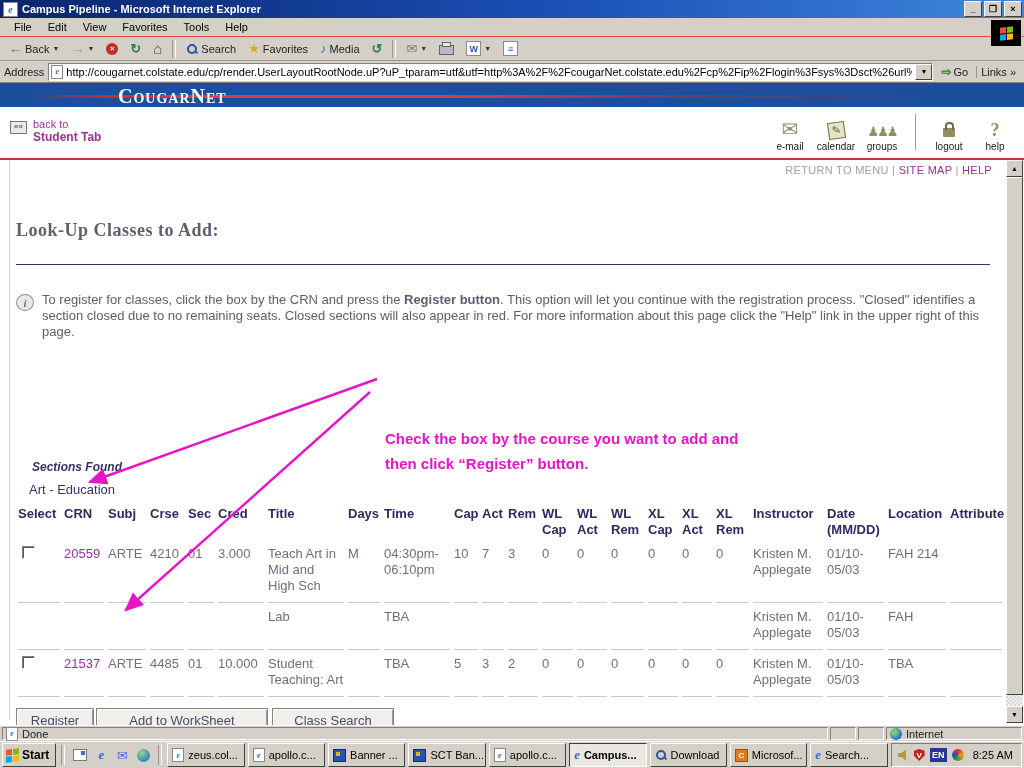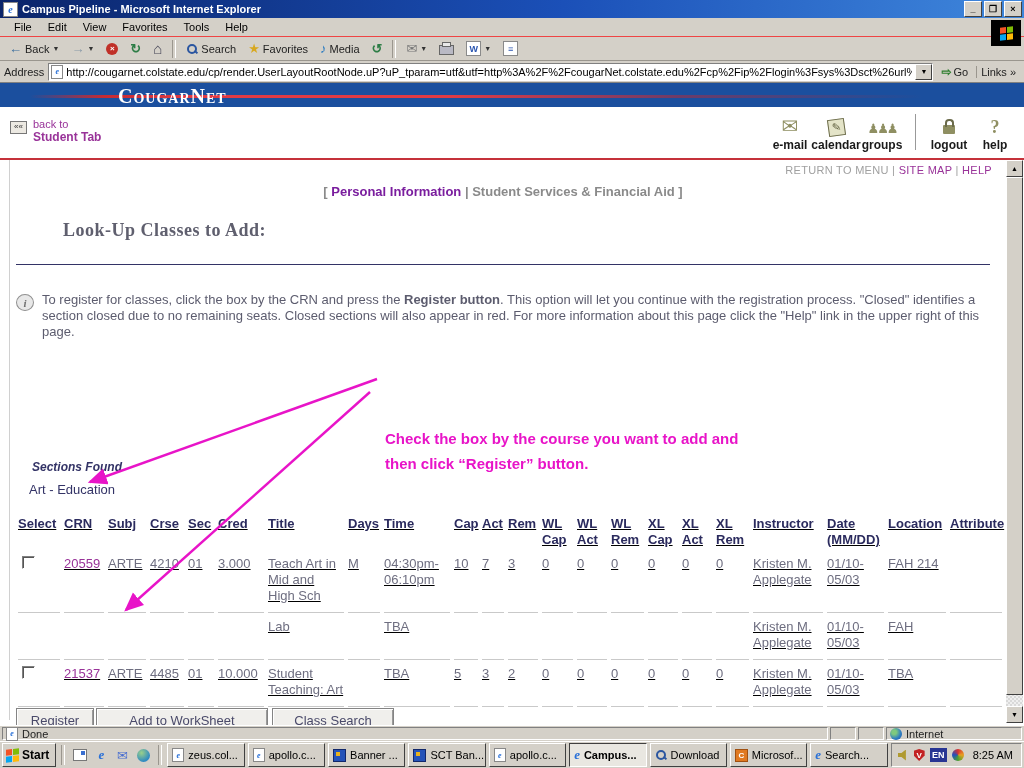--- a/index.html
+++ b/index.html
@@ -56,51 +56,51 @@
   .logo .big{font-size:20px;}
   .logo .sml{font-size:14px;}
   .banner-white{left:0;top:110px;width:1024px;height:48px;background:#fff;}
   .backto{position:absolute;left:10px;top:8px;display:flex;gap:6px;align-items:flex-start;}
   .rew-btn{width:15px;height:11px;margin-top:3px;background:#ece9e2;border:1px solid #777;font-size:8px;line-height:9px;text-align:center;color:#333;}
   .backto-txt{font-size:11px;color:#993399;line-height:13px;}
   .backto-txt b{font-size:12px;}
   .hdr-icons{position:absolute;right:6px;top:4px;display:flex;align-items:flex-end;}
   .hicon{width:46px;display:flex;flex-direction:column;align-items:center;gap:2px;}
   .hicon .glyph{height:22px;display:flex;align-items:flex-end;justify-content:center;color:#8f8f62;}
-  .hicon .lbl{font-size:12px;font-weight:bold;color:#1a1a1a;}
+  .hicon .lbl{font-size:10px;font-weight:normal;color:#1a1a1a;}
   .hdr-div{width:0;border-left:1px solid #999;height:36px;margin:0 10px 2px 10px;}
   .g-mail{font-size:20px;line-height:20px;}
   .g-cal{width:15px;height:15px;background:#e4e4c8;border:1px solid #6b6b4b;display:flex;align-items:center;justify-content:center;
     font-size:11px;color:#5f5f3e;transform:rotate(-8deg);}
   .g-grp{font-size:13px;letter-spacing:-2px;line-height:15px;}
   .g-lock{width:12px;height:9px;background:#8f8f62;border-radius:1px;position:relative;margin-bottom:2px;}
   .g-lock::before{content:"";position:absolute;top:-6px;left:2px;width:5px;height:6px;border:2px solid #6b6b4b;border-bottom:none;border-radius:4px 4px 0 0;}
   .g-help{font:bold 18px "Liberation Serif",serif;line-height:18px;}
   .red-line{left:0;top:158px;width:1024px;height:2px;background:#c5313a;}
 
   
   .page{left:0;top:160px;width:1006px;height:633px;background:#fff;overflow:hidden;}
   .frame-edge{position:absolute;left:9px;top:0;width:1px;height:560px;background:#d0d0d0;}
   .navlinks{position:absolute;right:14px;top:4px;font-size:11px;letter-spacing:.3px;color:#a0a0a0;white-space:nowrap;}
   .navlinks .plink{color:#993399;}
   .breadcrumb{position:absolute;left:0;top:24px;width:100%;text-align:center;font-size:13px;font-weight:bold;color:#8a8a8a;}
   .breadcrumb .personal{color:#7a1d9e;}
   .page-title{position:absolute;left:16px;top:60px;font-family:"Liberation Serif",serif;font-weight:bold;
-    font-size:18px;letter-spacing:.5px;color:#5f5f6e;margin-left:47px;}
+    font-size:18px;letter-spacing:.5px;color:#5f5f6e;}
   .hrule{position:absolute;left:16px;top:104px;width:974px;height:0;border-top:1px solid #333366;}
   .infoblock{position:absolute;left:16px;top:132px;width:978px;display:flex;gap:8px;}
   .info-ico{flex:0 0 16px;width:15px;height:15px;border:1px solid #909090;border-radius:50%;background:#e8e8e8;color:#707070;
     font:italic bold 11px "Liberation Serif",serif;display:flex;align-items:center;justify-content:center;margin-top:2px;}
   .info-txt{font-size:13px;line-height:16px;color:#5c5c6e;}
   .annotation{position:absolute;left:385px;top:266px;font-size:15px;font-weight:bold;color:#e814c8;line-height:25px;}
   .sections-found{position:absolute;left:32px;top:300px;font-size:12px;font-weight:bold;font-style:italic;color:#333366;}
   .category{position:absolute;left:29px;top:322px;font-size:13px;font-weight:normal;color:#333366;}
 
   
-  .crs-table{position:absolute;left:14px;top:354px;width:988px;border-collapse:separate;border-spacing:4px 0;table-layout:fixed;text-decoration:underline;}
+  .crs-table{position:absolute;left:14px;top:344px;width:988px;border-collapse:separate;border-spacing:4px 0;table-layout:fixed;}
   .crs-table th{font-size:13px;font-weight:bold;color:#2b2b5e;text-align:left;vertical-align:top;padding:2px 0;line-height:16px;}
   .crs-table td{font-size:13px;color:#6e6e80;vertical-align:top;padding:6px 0 8px 0;line-height:16px;border-bottom:1px solid #c9c9c9;}
   .crs-table td.crn{color:#993399;}
   .cb{display:inline-block;width:11px;height:11px;background:#fff;border:1px solid;border-color:#808080 #fff #fff #808080;
     box-shadow:inset 1px 1px 0 #555;margin-left:4px;}
 
   
   .btnrow{position:absolute;left:16px;top:548px;display:flex;gap:0;}
   .btn95{height:24px;background:#f0efec;border:1px solid #848484;box-shadow:inset 1px 1px 0 #fff,inset -1px -1px 0 #9a9a9a;
     color:#4a4a6a;font-size:13px;font-family:"Liberation Sans",sans-serif;display:flex;align-items:center;justify-content:center;}
@@ -303,27 +303,20 @@
     <span class="frame-edge"></span>
 
     <div class="navlinks">
       <span>RETURN TO MENU</span>
       <span>|</span>
       <span class="plink">SITE MAP</span>
       <span>|</span>
       <span class="plink">HELP</span>
     </div>
 
-    <div class="breadcrumb">
-      <span>[</span>
-      <span class="personal">Personal Information</span>
-      <span>|</span>
-      <span>Student Services &amp; Financial Aid</span>
-      <span>]</span>
-    </div>
 
     <div class="page-title">Look-Up Classes to Add:</div>
     <div class="hrule"></div>
 
     <div class="infoblock">
       <span class="info-ico">i</span>
       <span class="info-txt"><span>To register for classes, click the box by the CRN and press the </span><b>Register button</b><span>. This option will let you continue with the registration process. "Closed" identifies a section closed due to no remaining seats. Closed sections will also appear in red. For more information about this page click the "Help" link in the upper right of this page.</span></span>
     </div>
 
     <div class="annotation">

